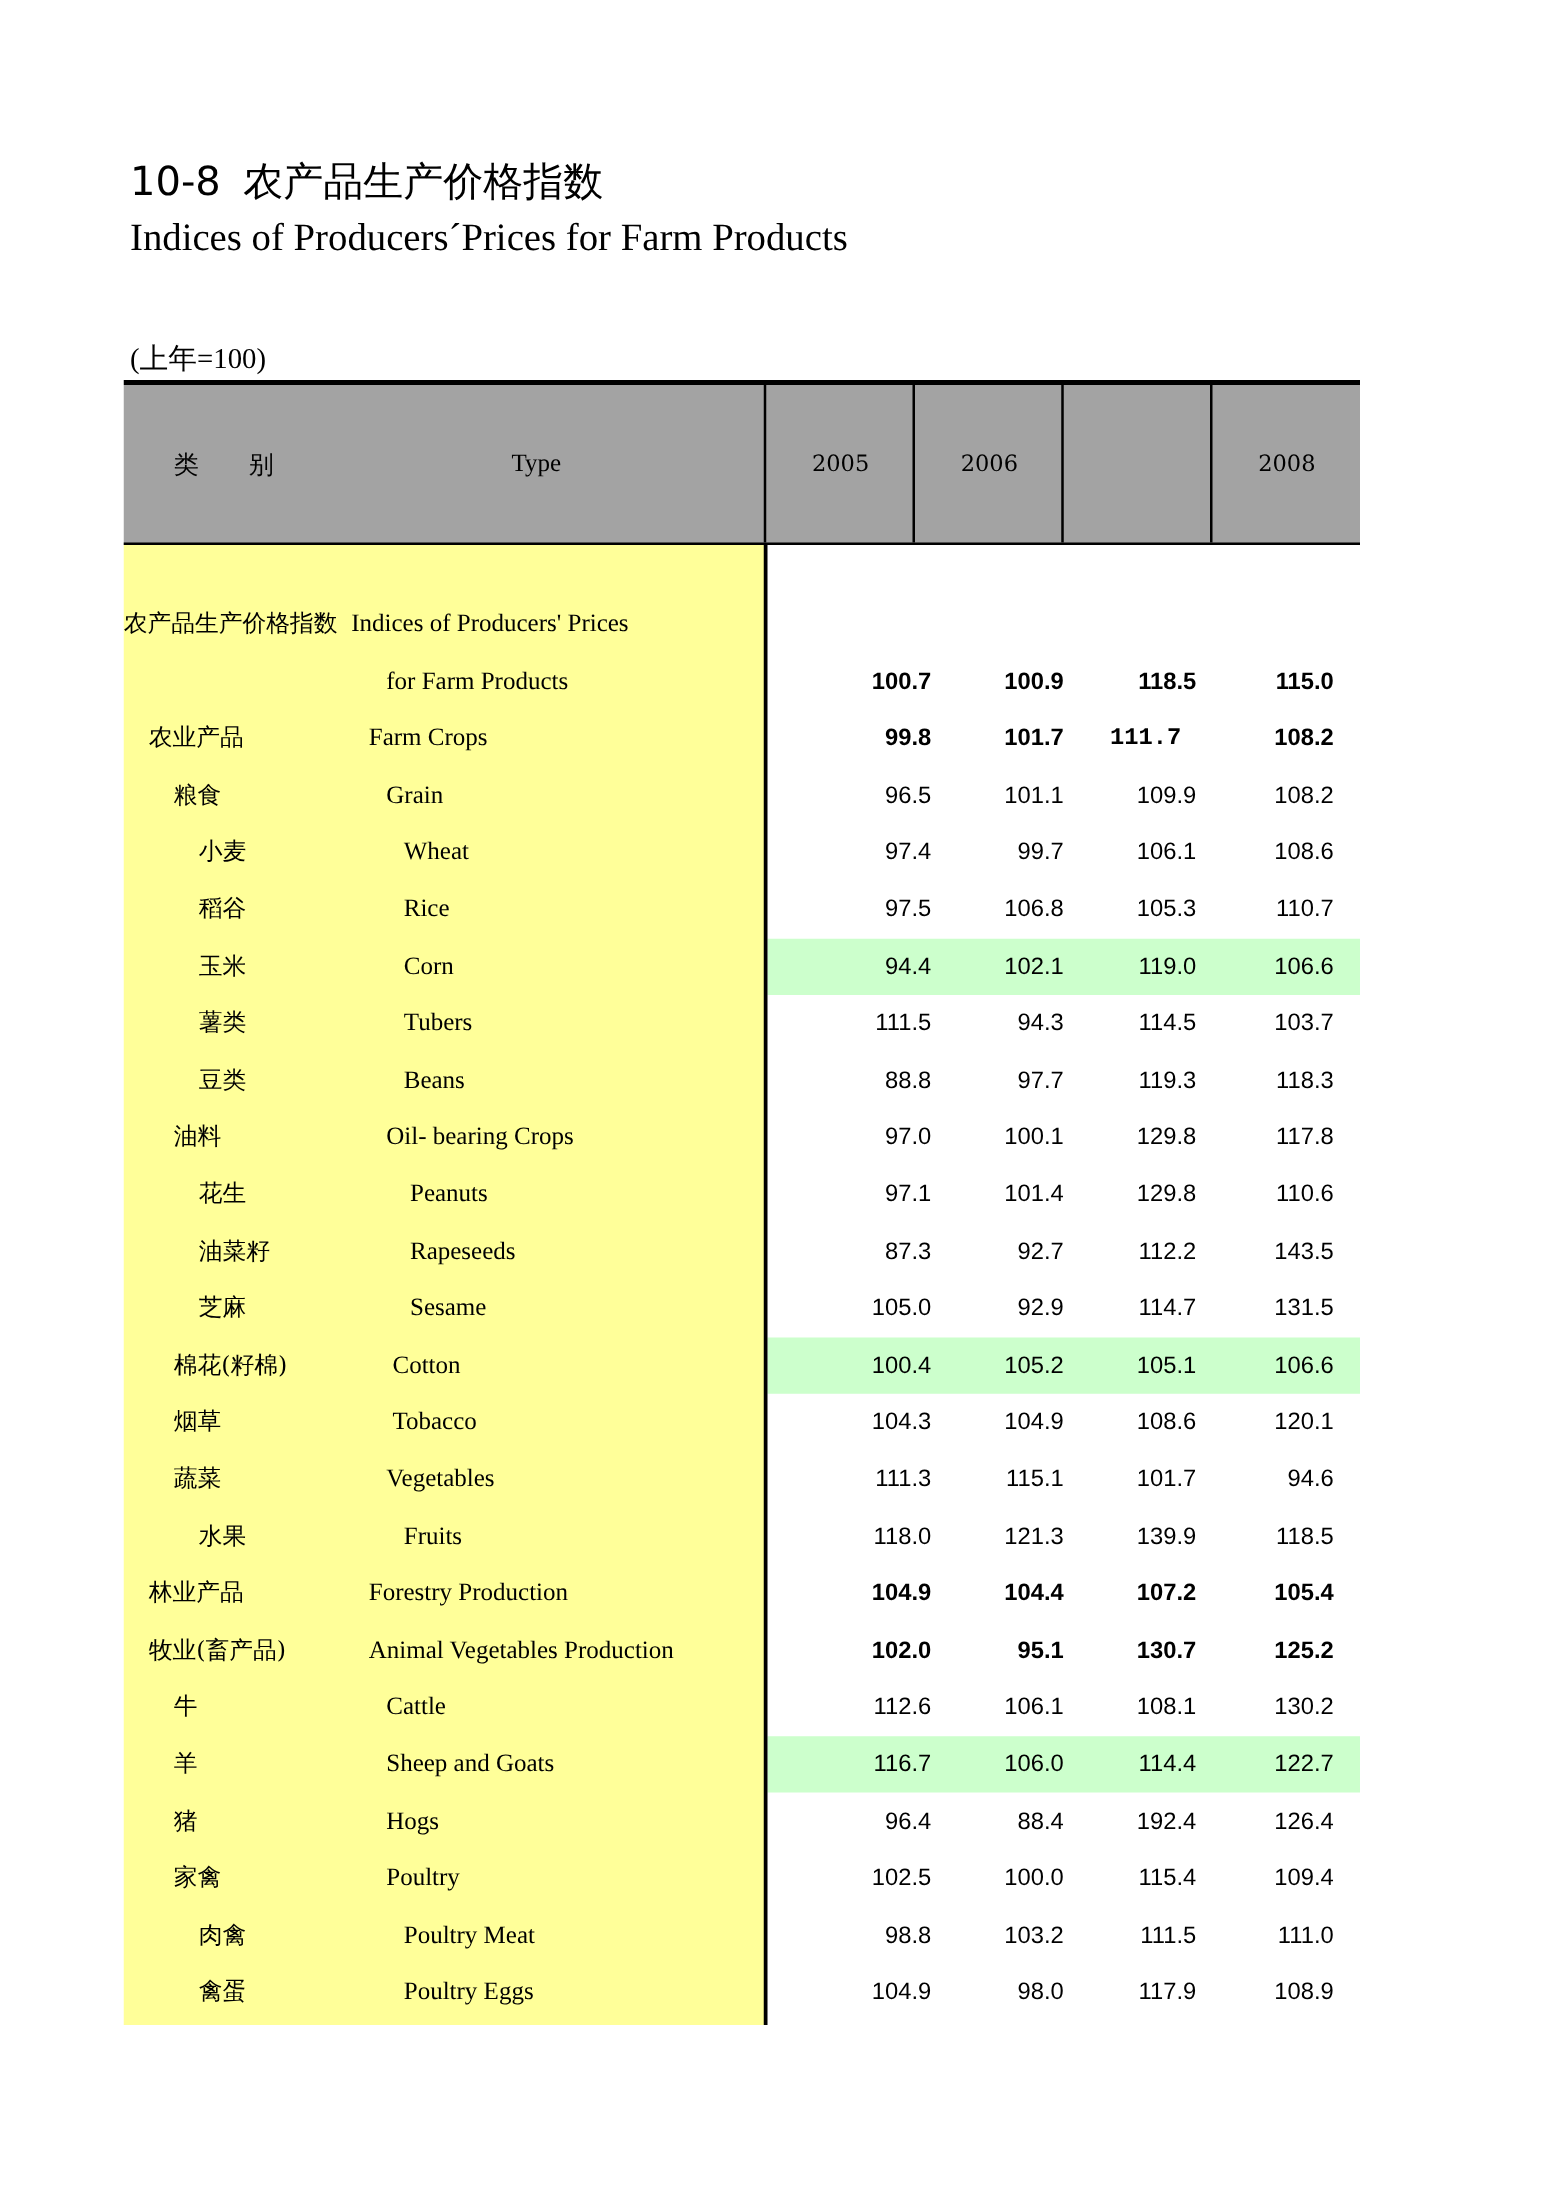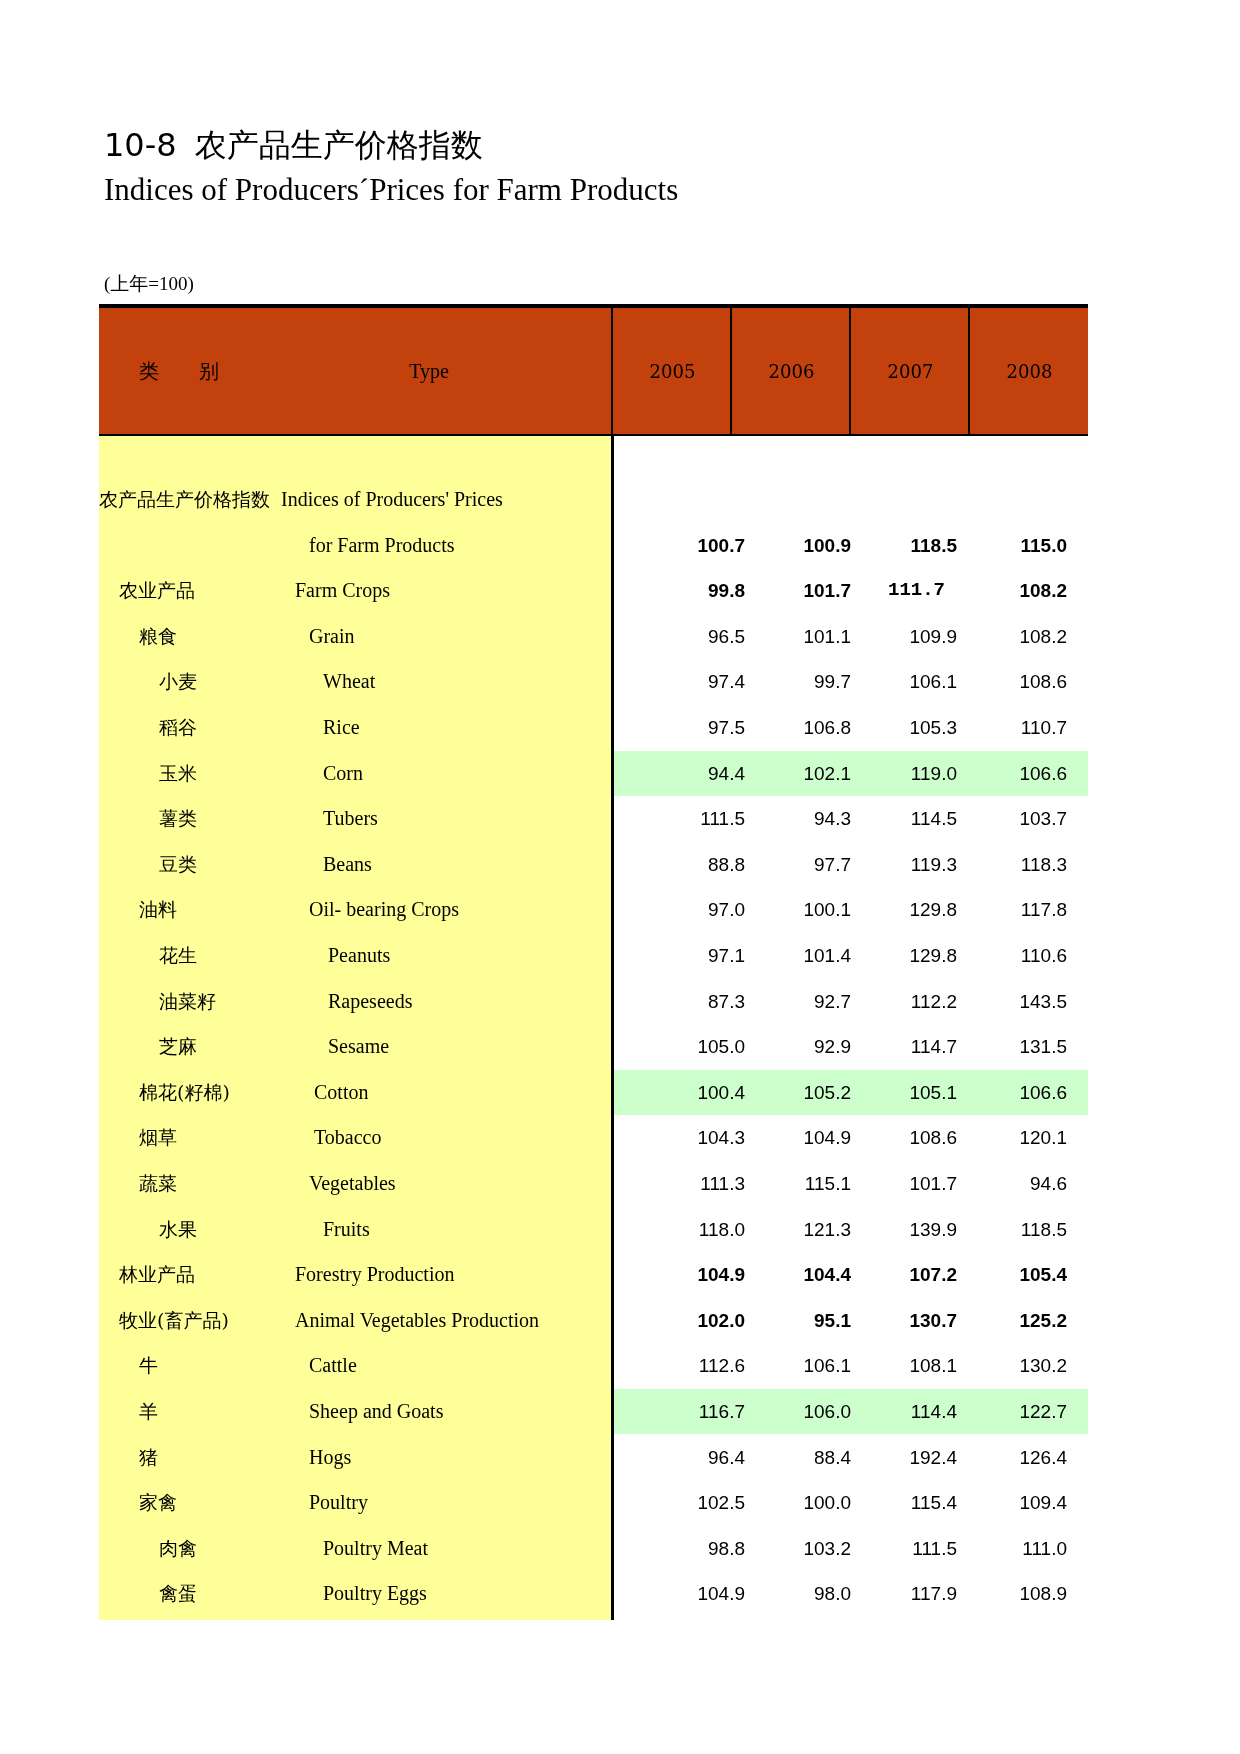--- a/index.html
+++ b/index.html
@@ -10,28 +10,28 @@
     white-space: nowrap;
   }
   .title-cn .num { font-family: "DejaVu Sans", sans-serif; font-weight: normal; margin-right: 18px; }
   .title-cn .cn { font-family: "DejaVu Serif", serif; }
   .title-en {
     position: absolute; left: 104px; top: 172px;
     font-family: "Liberation Serif", serif; font-size: 31px; color: #000; white-space: nowrap; text-align: center;
   }
   .unit {
     position: absolute; left: 104px; top: 271px;
-    font-family: "Liberation Serif", serif; font-size: 19px; color: #000;
+    font-family: "Liberation Serif", serif; font-size: 23px; color: #000;
   }
   .table {
     position: absolute; left: 99px; top: 304px; width: 989px;
   }
   .topline { position: absolute; left: 0; top: 0; width: 989px; height: 4px; background: #000; }
   .header {
-    position: absolute; left: 0; top: 4px; width: 989px; height: 126px; background: #c2410c;
+    position: absolute; left: 0; top: 4px; width: 989px; height: 126px; background: #a3a3a3;
     border-bottom: 2px solid #000;
   }
   .hcell {
     position: absolute; top: 0; height: 126px; display: flex; align-items: center; justify-content: center;
     font-family: "Liberation Serif", serif; font-size: 20px; color: #000;
   }
   .hcell.year { font-family: "DejaVu Serif", serif; font-size: 18px; }
   .vline { position: absolute; top: 0; width: 2px; background: #000; }
   .body-left {
     position: absolute; left: 0; top: 132px; width: 513px; height: 1184px; background: #ffff99;
@@ -65,21 +65,20 @@
 <div class="title-en">Indices of Producers´Prices for Farm Products</div>
 <div class="unit">(上年=100)</div>
 
 <div class="table">
   <div class="topline"></div>
   <div class="header">
     <div class="hcell" style="left:0;width:160px;">类　　别</div>
     <div class="hcell" style="left:180px;width:300px;">Type</div>
     <div class="hcell year" style="left:515px;width:117px;">2005</div>
     <div class="hcell year" style="left:634px;width:117px;">2006</div>
-    <div class="hcell year" style="left:753px;width:117px;">2007</div>
     <div class="hcell year" style="left:872px;width:117px;">2008</div>
     <div class="vline" style="left:512px;height:126px;"></div>
     <div class="vline" style="left:631px;height:126px;"></div>
     <div class="vline" style="left:750px;height:126px;"></div>
     <div class="vline" style="left:869px;height:126px;"></div>
   </div>
 
   <div class="body-left"></div>
   <div id="rows">
       <div class="row" style="top: 173px;">

